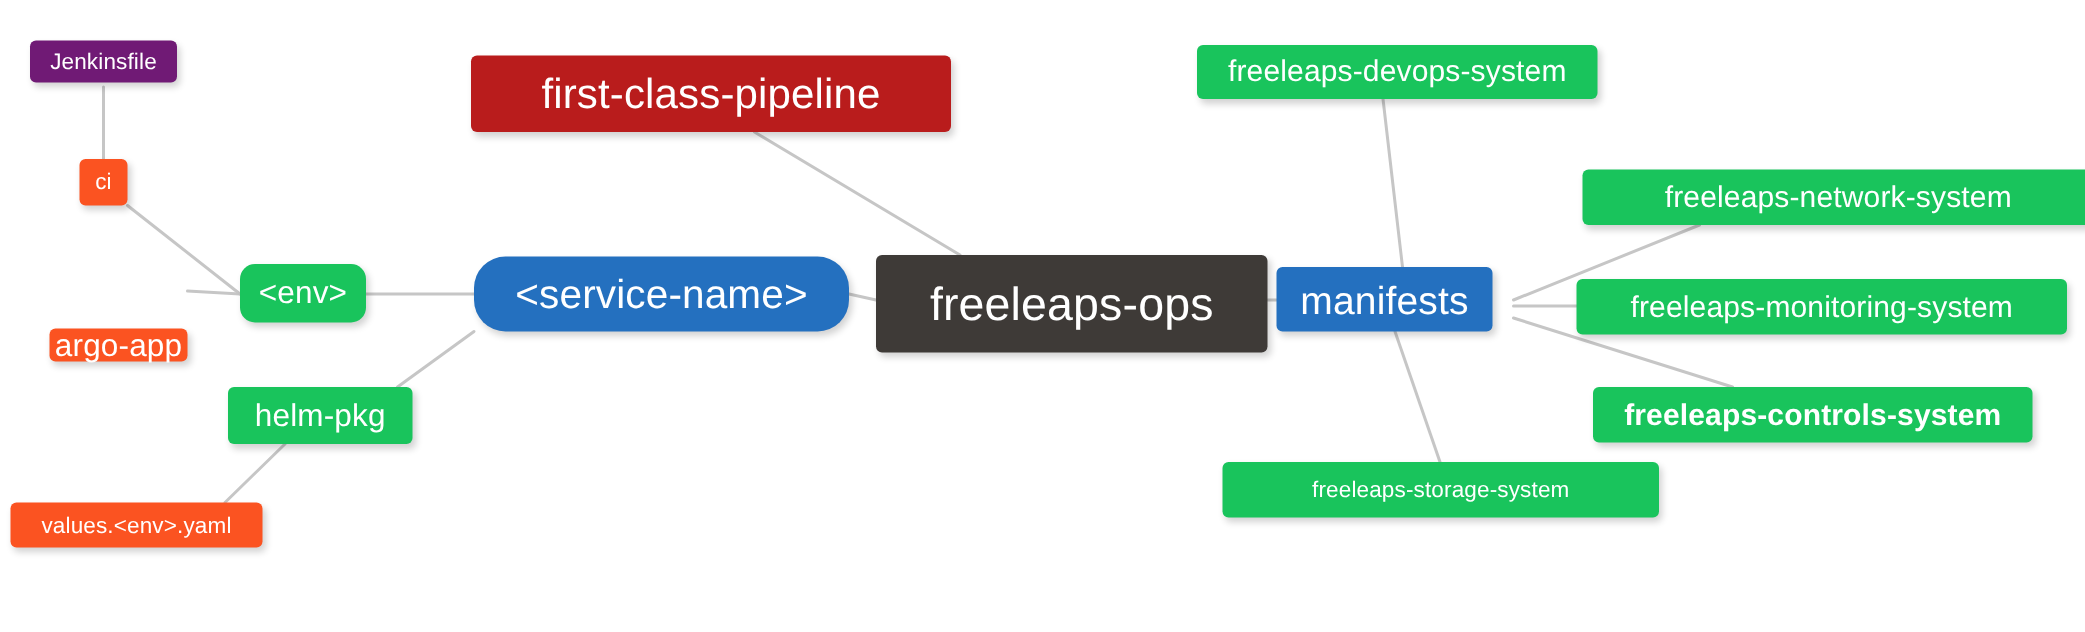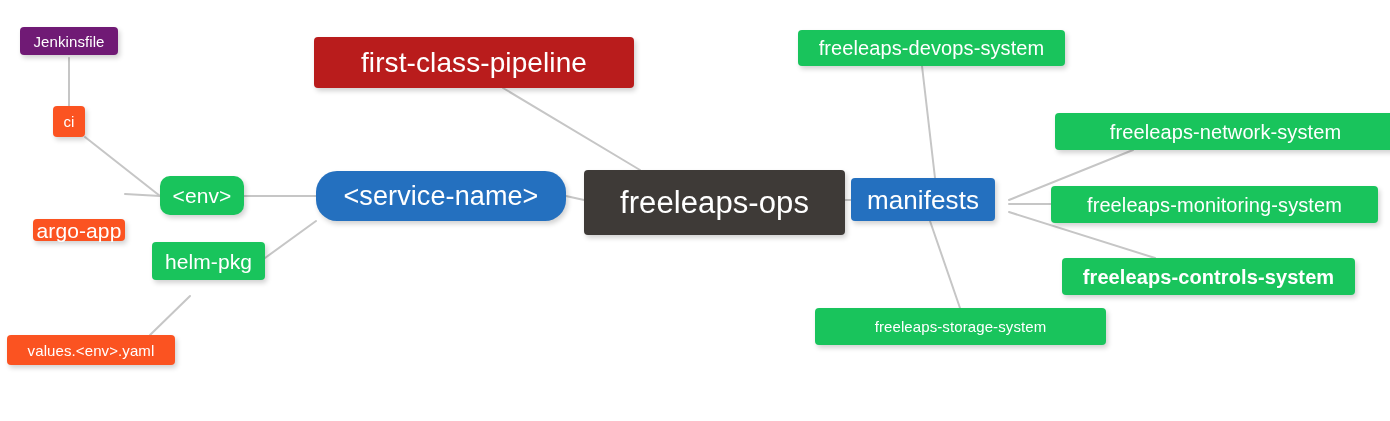--- a/index.html
+++ b/index.html
@@ -56,21 +56,21 @@
       <line x1="1009" y1="200" x2="1133" y2="150" stroke="#c6c6c6" stroke-width="2" stroke-linecap="round"></line>
       <line x1="1009" y1="204" x2="1051" y2="204" stroke="#c6c6c6" stroke-width="2" stroke-linecap="round"></line>
       <line x1="1009" y1="212" x2="1155" y2="258" stroke="#c6c6c6" stroke-width="2" stroke-linecap="round"></line>
       <line x1="930" y1="221" x2="960" y2="308" stroke="#c6c6c6" stroke-width="2" stroke-linecap="round"></line>
     </svg>
   <div id="node-layer">
       <div class="node" style="left: 20px; top: 27px; width: 98px; height: 28px; background: #701a75; font-size: 15px;">Jenkinsfile</div>
       <div class="node" style="left: 53px; top: 106px; width: 32px; height: 31px; background: rgb(251, 83, 33); font-size: 15px;">ci</div>
       <div class="node" style="left: 33px; top: 178px; width: 92px; height: 22px; background: rgb(251, 83, 33); font-size: 21px; margin-top: 41px;">argo-app</div>
       <div class="node" style="left: 160px; top: 176px; width: 84px; height: 39px; background: rgb(25, 196, 92); font-size: 21px; border-radius: 10px;">&lt;env&gt;</div>
-      <div class="node" style="left: 152px; top: 242px; width: 113px; height: 38px; background: rgb(25, 196, 92); font-size: 21px;">helm-pkg</div>
+      <div class="node" style="left: 152px; top: 258px; width: 123px; height: 38px; background: rgb(25, 196, 92); font-size: 21px;">helm-pkg</div>
       <div class="node" style="left: 7px; top: 335px; width: 168px; height: 30px; background: rgb(251, 83, 33); font-size: 15px;">values.&lt;env&gt;.yaml</div>
       <div class="node" style="left: 314px; top: 37px; width: 320px; height: 51px; background: #b91c1c; font-size: 28px;">first-class-pipeline</div>
       <div class="node" style="left: 316px; top: 171px; width: 250px; height: 50px; background: rgb(36, 112, 191); font-size: 27px; border-radius: 21px;">&lt;service-name&gt;</div>
       <div class="node" style="left: 584px; top: 170px; width: 261px; height: 65px; background: rgb(62, 58, 55); font-size: 31px;">freeleaps-ops</div>
       <div class="node" style="left: 851px; top: 178px; width: 144px; height: 43px; background: rgb(36, 112, 191); font-size: 26px;">manifests</div>
       <div class="node" style="left: 798px; top: 30px; width: 267px; height: 36px; background: rgb(25, 196, 92); font-size: 20px;">freeleaps-devops-system</div>
       <div class="node" style="left: 1055px; top: 113px; width: 341px; height: 37px; background: rgb(25, 196, 92); font-size: 20px;">freeleaps-network-system</div>
       <div class="node" style="left: 1051px; top: 186px; width: 327px; height: 37px; background: rgb(25, 196, 92); font-size: 20px;">freeleaps-monitoring-system</div>
       <div class="node" style="left: 1062px; top: 258px; width: 293px; height: 37px; background: rgb(25, 196, 92); font-size: 20px; font-weight: bold;">freeleaps-controls-system</div>
       <div class="node" style="left: 815px; top: 308px; width: 291px; height: 37px; background: rgb(25, 196, 92); font-size: 15px;">freeleaps-storage-system</div>

